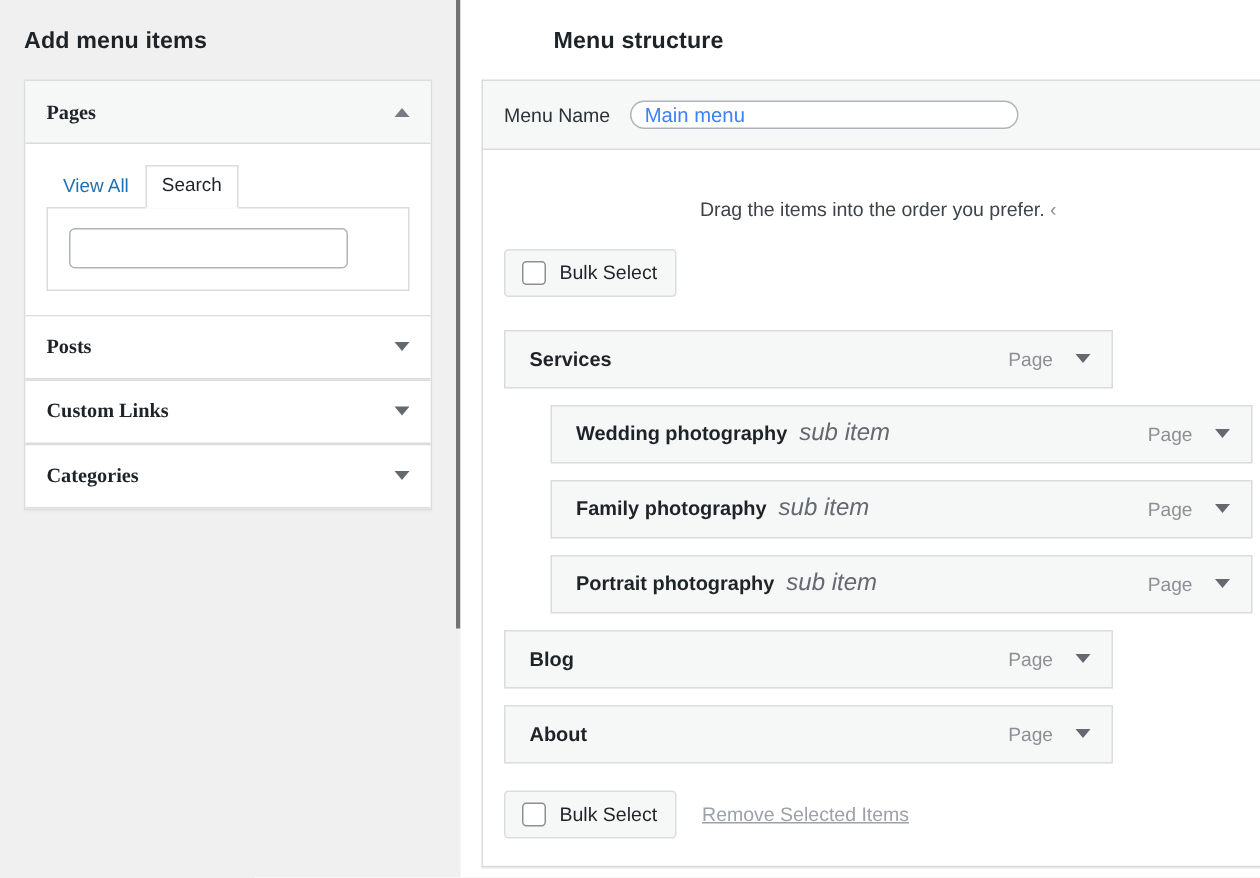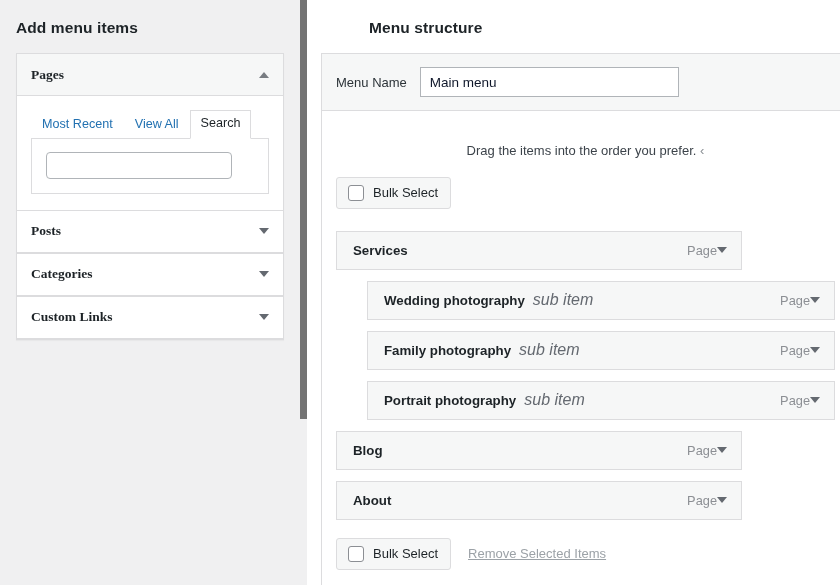--- a/index.html
+++ b/index.html
@@ -21,21 +21,21 @@
     position: absolute;
     inset: 0;
     display: flex;
     align-items: flex-start;
   }
   .col-left {
     width: 307px;
     height: 419px;
     box-sizing: border-box;
     background: #f0f0f1;
-    border-right: 7px solid #737373;
+    border-right: 3px solid #737373;
     flex: 0 0 307px;
     padding: 18px 16px 0 16px;
   }
   .col-right {
     flex: 1 1 auto;
     height: 585px;
     box-sizing: border-box;
     background: #fff;
     padding: 18px 0 0 0;
     position: relative;
@@ -173,29 +173,29 @@
     padding: 13px 14px;
     box-sizing: border-box;
   }
   .menu-name-label {
     font-size: 13px;
     color: #2c3338;
     white-space: nowrap;
   }
   .menu-name-input {
     width: 259px;
-    height: 30px;
+    height: 19px;
     box-sizing: border-box;
     border: 1px solid #b0b4b8;
-    border-radius: 0;
+    border-radius: 12px;
     background: #fff;
     padding: 0 9px;
     font-size: 13.5px;
     font-family: "Liberation Sans", sans-serif;
-    color: #0f172a;
+    color: #3b82f6;
     outline: none;
   }
 
   .card-body {
     padding: 18px 14px 0 14px;
     background: #fff;
   }
   .drag-hint {
     font-size: 13px;
     color: #3c434a;
@@ -273,20 +273,21 @@
   }
   .row-sub {
     font-size: 16px;
     font-style: italic;
     color: #646970;
     white-space: nowrap;
   }
   .row-right {
     display: flex;
     align-items: center;
+    gap: 15px;
     flex: 0 0 auto;
   }
   .row-type {
     font-size: 12.8px;
     color: #8c8f94;
   }
 
   
   .bulk-footer {
     display: flex;
@@ -317,47 +318,46 @@
 
     <div class="accordion">
 
       <div class="acc-row">
         <div class="acc-header">
           <span class="acc-title">Pages</span>
           <span class="caret up"></span>
         </div>
         <div class="acc-body">
           <div class="tabs">
-            <div class="tab">Most Recent</div>
             <div class="tab">View All</div>
             <div class="tab active">Search</div>
           </div>
           <div class="tab-panel">
             <input class="search-input" type="text" value="" style="">
           </div>
         </div>
       </div>
 
       <div class="acc-row">
         <div class="acc-header plain">
           <span class="acc-title">Posts</span>
           <span class="caret down"></span>
         </div>
       </div>
 
       <div class="acc-row">
         <div class="acc-header plain">
-          <span class="acc-title">Categories</span>
+          <span class="acc-title">Custom Links</span>
           <span class="caret down"></span>
         </div>
       </div>
 
       <div class="acc-row">
         <div class="acc-header plain">
-          <span class="acc-title">Custom Links</span>
+          <span class="acc-title">Categories</span>
           <span class="caret down"></span>
         </div>
       </div>
 
     </div>
   </div>
 
   <div class="col-right">
 
     <div class="section-title">Menu structure</div>

